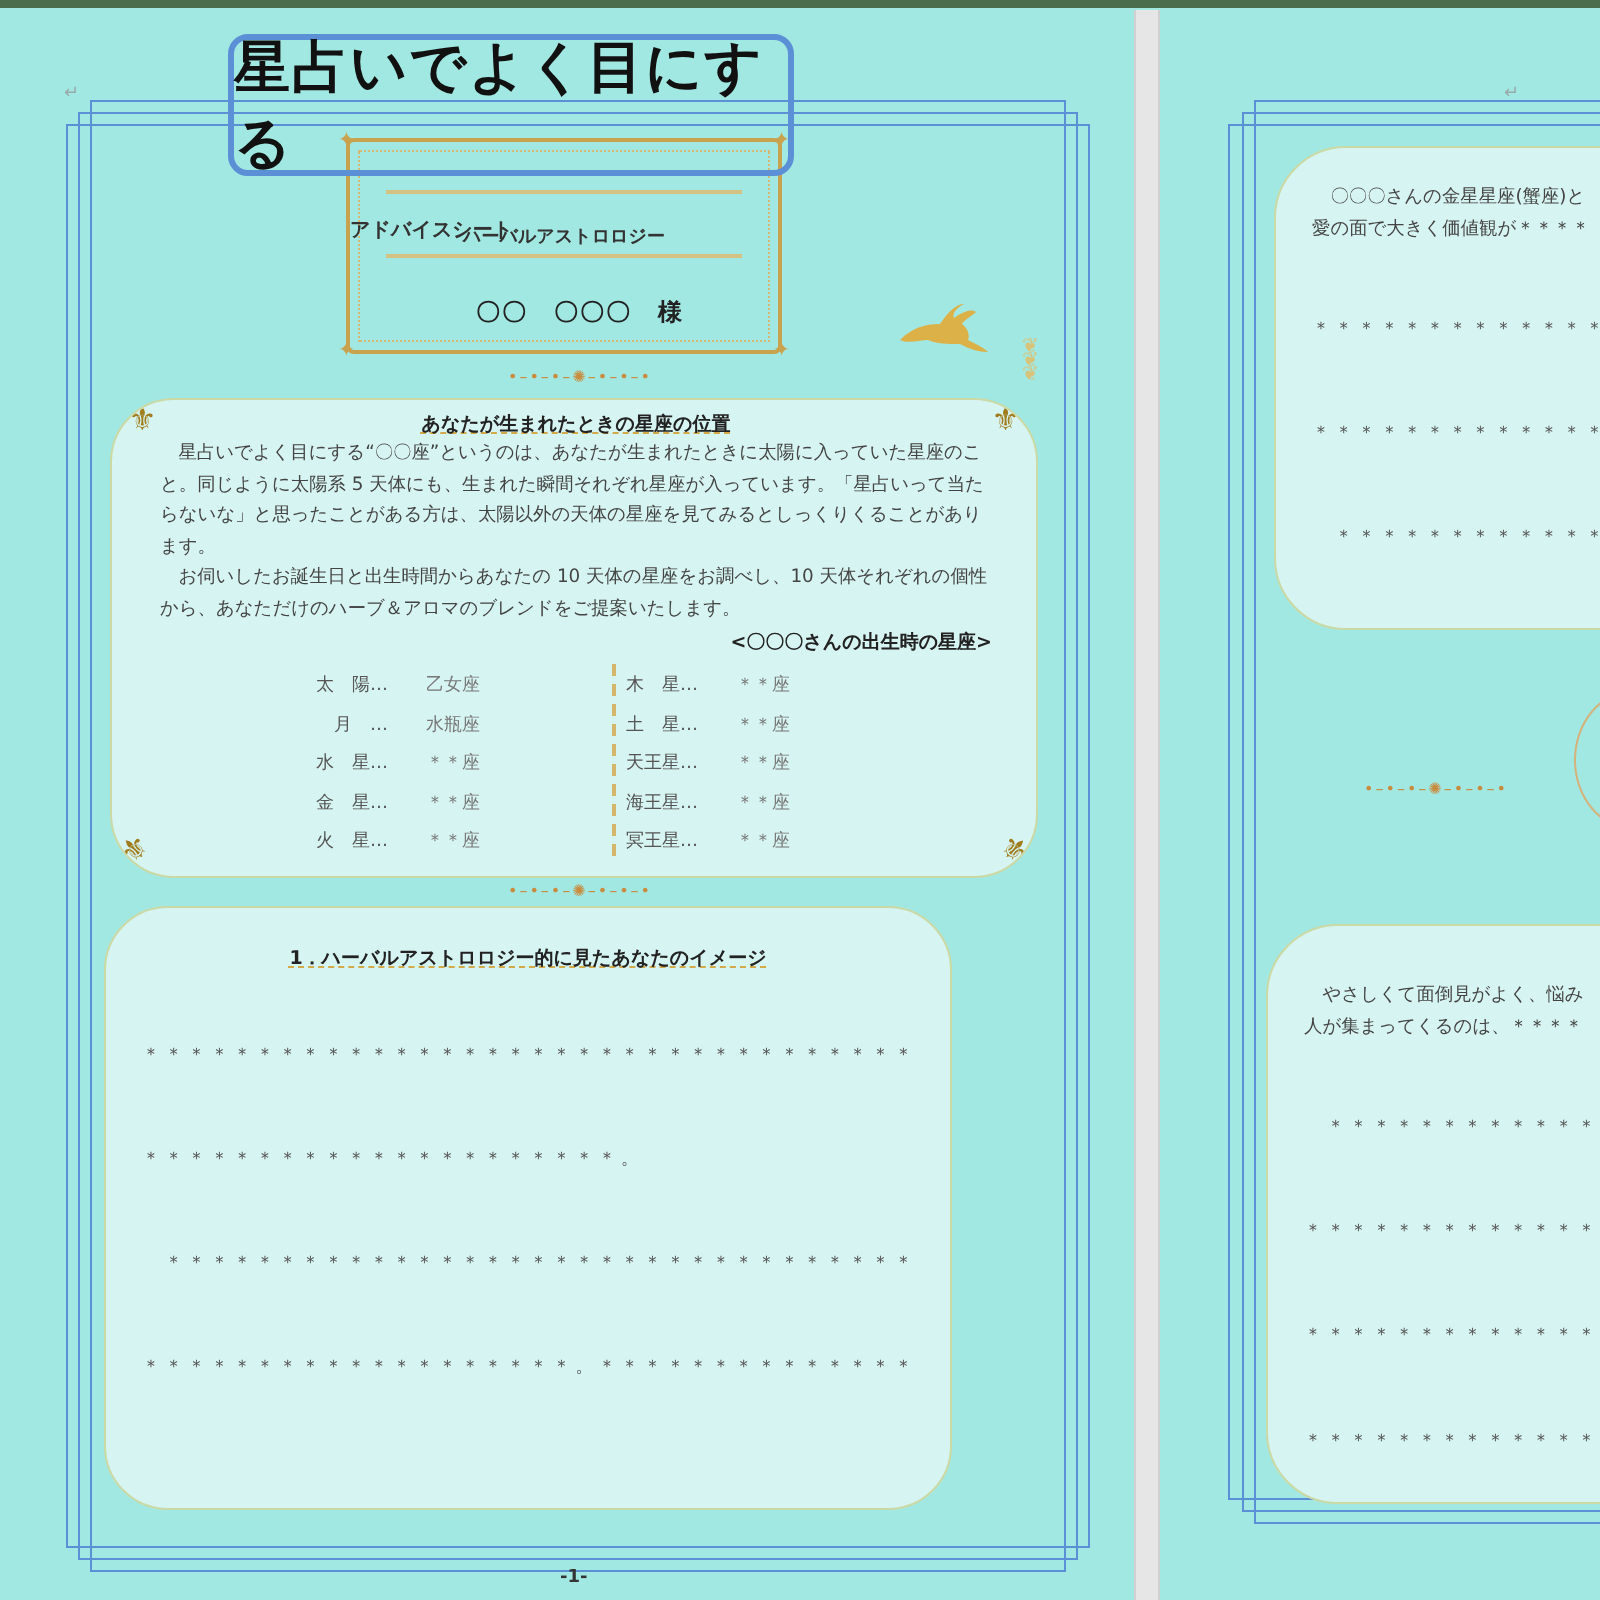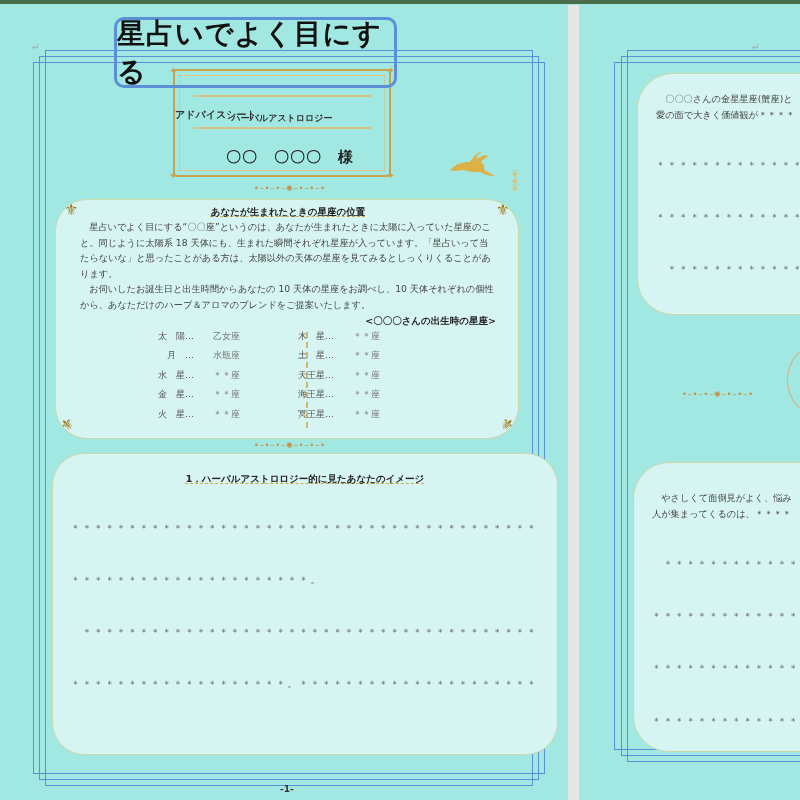--- a/index.html
+++ b/index.html
@@ -32,21 +32,21 @@
     border: 2px solid #c9a24e; border-radius: 4px;
   }
   .cover-inner {
     position: absolute; left: 4px; top: 4px; right: 4px; bottom: 4px;
     border: 1px dotted #d8b874;
   }
   .cover .star { position: absolute; color: #c9a24e; font-size: 10px; }
   .cover .line1 { position: absolute; left: 18px; right: 18px; top: 9px; text-align: center; font-size: 9px; font-weight: bold; color: #333; margin-top: 32px; }
   .cover .rule { position: absolute; left: 18px; right: 18px; height: 2px; background: #d4c384; }
   .cover .line2 { position: absolute; left: 0; right: 0; top: 37px; font-size: 10px; font-weight: bold; color: #333; }
-  .cover .line3 { position: absolute; left: 0; right: 0; top: 77px; text-align: center; font-size: 15px; font-weight: bold; color: #222; letter-spacing: 1px; margin-left: 16px; }
+  .cover .line3 { position: absolute; left: 0; right: 0; top: 77px; text-align: center; font-size: 12px; font-weight: bold; color: #222; letter-spacing: 1px; margin-left: 16px; }
 
   .divider { position: absolute; height: 10px; display: flex; align-items: center; justify-content: center; color: #c98c3e; font-size: 8px; letter-spacing: 1px; }
 
   .rabbit { position: absolute; left: 448px; top: 146px; }
   .wheat { position: absolute; left: 511px; top: 170px; color: #d8c37a; font-size: 10px; line-height: 7px; }
 
   
   .card {
     position: absolute; background: #d6f4f1; border: 1.5px solid #cbd9a5; border-radius: 32px;
     overflow: hidden;
@@ -55,21 +55,21 @@
   .card h3 {
     font-size: 9.5px; font-weight: bold; color: #222; text-align: center;
     text-decoration: underline; text-decoration-color: #d4a94a; text-decoration-style: dashed;
   }
   .para { font-size: 9.2px; line-height: 15.6px; color: #444; }
   .indent { text-indent: 1em; }
   .sub-h { font-size: 9.5px; font-weight: bold; text-align: right; color: #222; margin-top: 2px; }
 
   .planets { position: relative; height: 100px; margin-top: 2px; }
   .planet-col { position: absolute; top: 0; font-size: 9px; color: #555; }
-  .planet-row { height: 19.5px; display: flex; }
+  .planet-row { height: 19.5px; display: flex; align-items: flex-end; }
   .planet-row .pn { width: 55px; }
   .planet-row .ps { width: 50px; color: #777; }
   .vdash { position: absolute; left: 226px; top: 2px; height: 96px; border-left: 2px dashed #d4b66a; }
 
   .stars { font-size: 9px; line-height: 17.4px; color: #555; letter-spacing: 2.4px; word-break: break-all; white-space: pre-wrap; font-family: "DejaVu Sans Mono", monospace; }
 
   .page-num { position: absolute; left: 280px; top: 784px; font-size: 9px; font-weight: bold; color: #333; }
 
   .circle-deco { position: absolute; left: 787px; top: 345px; width: 60px; height: 70px; border: 1px solid #d4b27a; border-radius: 50%; }
 </style>
@@ -109,21 +109,21 @@
   </svg>
   <div class="wheat">❦<br>❦<br>❦</div>
 
   <div class="card" style="left:55px;top:199px;width:464px;height:240px;">
     <span class="flourish" style="left:8px;top:0px;">⚜</span>
     <span class="flourish" style="right:8px;top:0px;">⚜</span>
     <span class="flourish" style="left:4px;bottom:4px;transform:rotate(-45deg);">⚜</span>
     <span class="flourish" style="right:4px;bottom:4px;transform:rotate(45deg);">⚜</span>
     <div style="padding:6px 22px 0 24px;">
       <h3>あなたが生まれたときの星座の位置</h3>
-      <p class="para indent">星占いでよく目にする“〇〇座”というのは、あなたが生まれたときに太陽に入っていた星座のこと。同じように太陽系 18 天体にも、生まれた瞬間それぞれ星座が入っています。「星占いって当たらないな」と思ったことがある方は、太陽以外の天体の星座を見てみるとしっくりくることがあります。</p>
+      <p class="para indent">星占いでよく目にする“〇〇座”というのは、あなたが生まれたときに太陽に入っていた星座のこと。同じように太陽系 5 天体にも、生まれた瞬間それぞれ星座が入っています。「星占いって当たらないな」と思ったことがある方は、太陽以外の天体の星座を見てみるとしっくりくることがあります。</p>
       <p class="para indent">お伺いしたお誕生日と出生時間からあなたの 10 天体の星座をお調べし、10 天体それぞれの個性から、あなただけのハーブ＆アロマのブレンドをご提案いたします。</p>
       <div class="sub-h">&lt;〇〇〇さんの出生時の星座&gt;</div>
       <div class="planets">
         <div class="planet-col" style="left:78px;">
           <div class="planet-row">
               <span class="pn">太　陽…</span>
               <span class="ps">乙女座</span>
             </div>
           <div class="planet-row">
               <span class="pn">　月　…</span>
@@ -136,21 +136,21 @@
           <div class="planet-row">
               <span class="pn">金　星…</span>
               <span class="ps">＊＊座</span>
             </div>
           <div class="planet-row">
               <span class="pn">火　星…</span>
               <span class="ps">＊＊座</span>
             </div>
         </div>
         <div class="vdash"></div>
-        <div class="planet-col" style="left:218px;">
+        <div class="planet-col" style="left:233px;">
           <div class="planet-row">
               <span class="pn">木　星…</span>
               <span class="ps">＊＊座</span>
             </div>
           <div class="planet-row">
               <span class="pn">土　星…</span>
               <span class="ps">＊＊座</span>
             </div>
           <div class="planet-row">
               <span class="pn">天王星…</span>
@@ -164,21 +164,21 @@
               <span class="pn">冥王星…</span>
               <span class="ps">＊＊座</span>
             </div>
         </div>
       </div>
     </div>
   </div>
 
   <div class="divider" style="left:245px;top:440px;width:90px;">•–•–•–✺–•–•–•</div>
 
-  <div class="card" style="left:52px;top:453px;width:506px;height:302px;">
+  <div class="card" style="left:52px;top:453px;width:424px;height:302px;">
     <div style="padding:19px 18px 0 18px;">
       <h3>1．ハーバルアストロロジー的に見たあなたのイメージ</h3>
       <div class="stars" style="margin-top:-1px;">
         <div style="white-space:nowrap;overflow:hidden;">＊＊＊＊＊＊＊＊＊＊＊＊＊＊＊＊＊＊＊＊＊＊＊＊＊＊＊＊＊＊＊＊＊＊＊＊＊＊＊＊＊＊＊＊＊</div>
         <div style="white-space:nowrap;overflow:hidden;">＊＊＊＊＊＊＊＊＊＊＊＊＊＊＊＊＊＊＊＊＊。</div>
         <div style="white-space:nowrap;overflow:hidden;">　＊＊＊＊＊＊＊＊＊＊＊＊＊＊＊＊＊＊＊＊＊＊＊＊＊＊＊＊＊＊＊＊＊＊＊＊＊＊＊＊＊＊＊＊</div>
         <div style="white-space:nowrap;overflow:hidden;">＊＊＊＊＊＊＊＊＊＊＊＊＊＊＊＊＊＊＊。＊＊＊＊＊＊＊＊＊＊＊＊＊＊＊＊＊＊＊＊＊＊＊＊＊</div>
         
         
         

